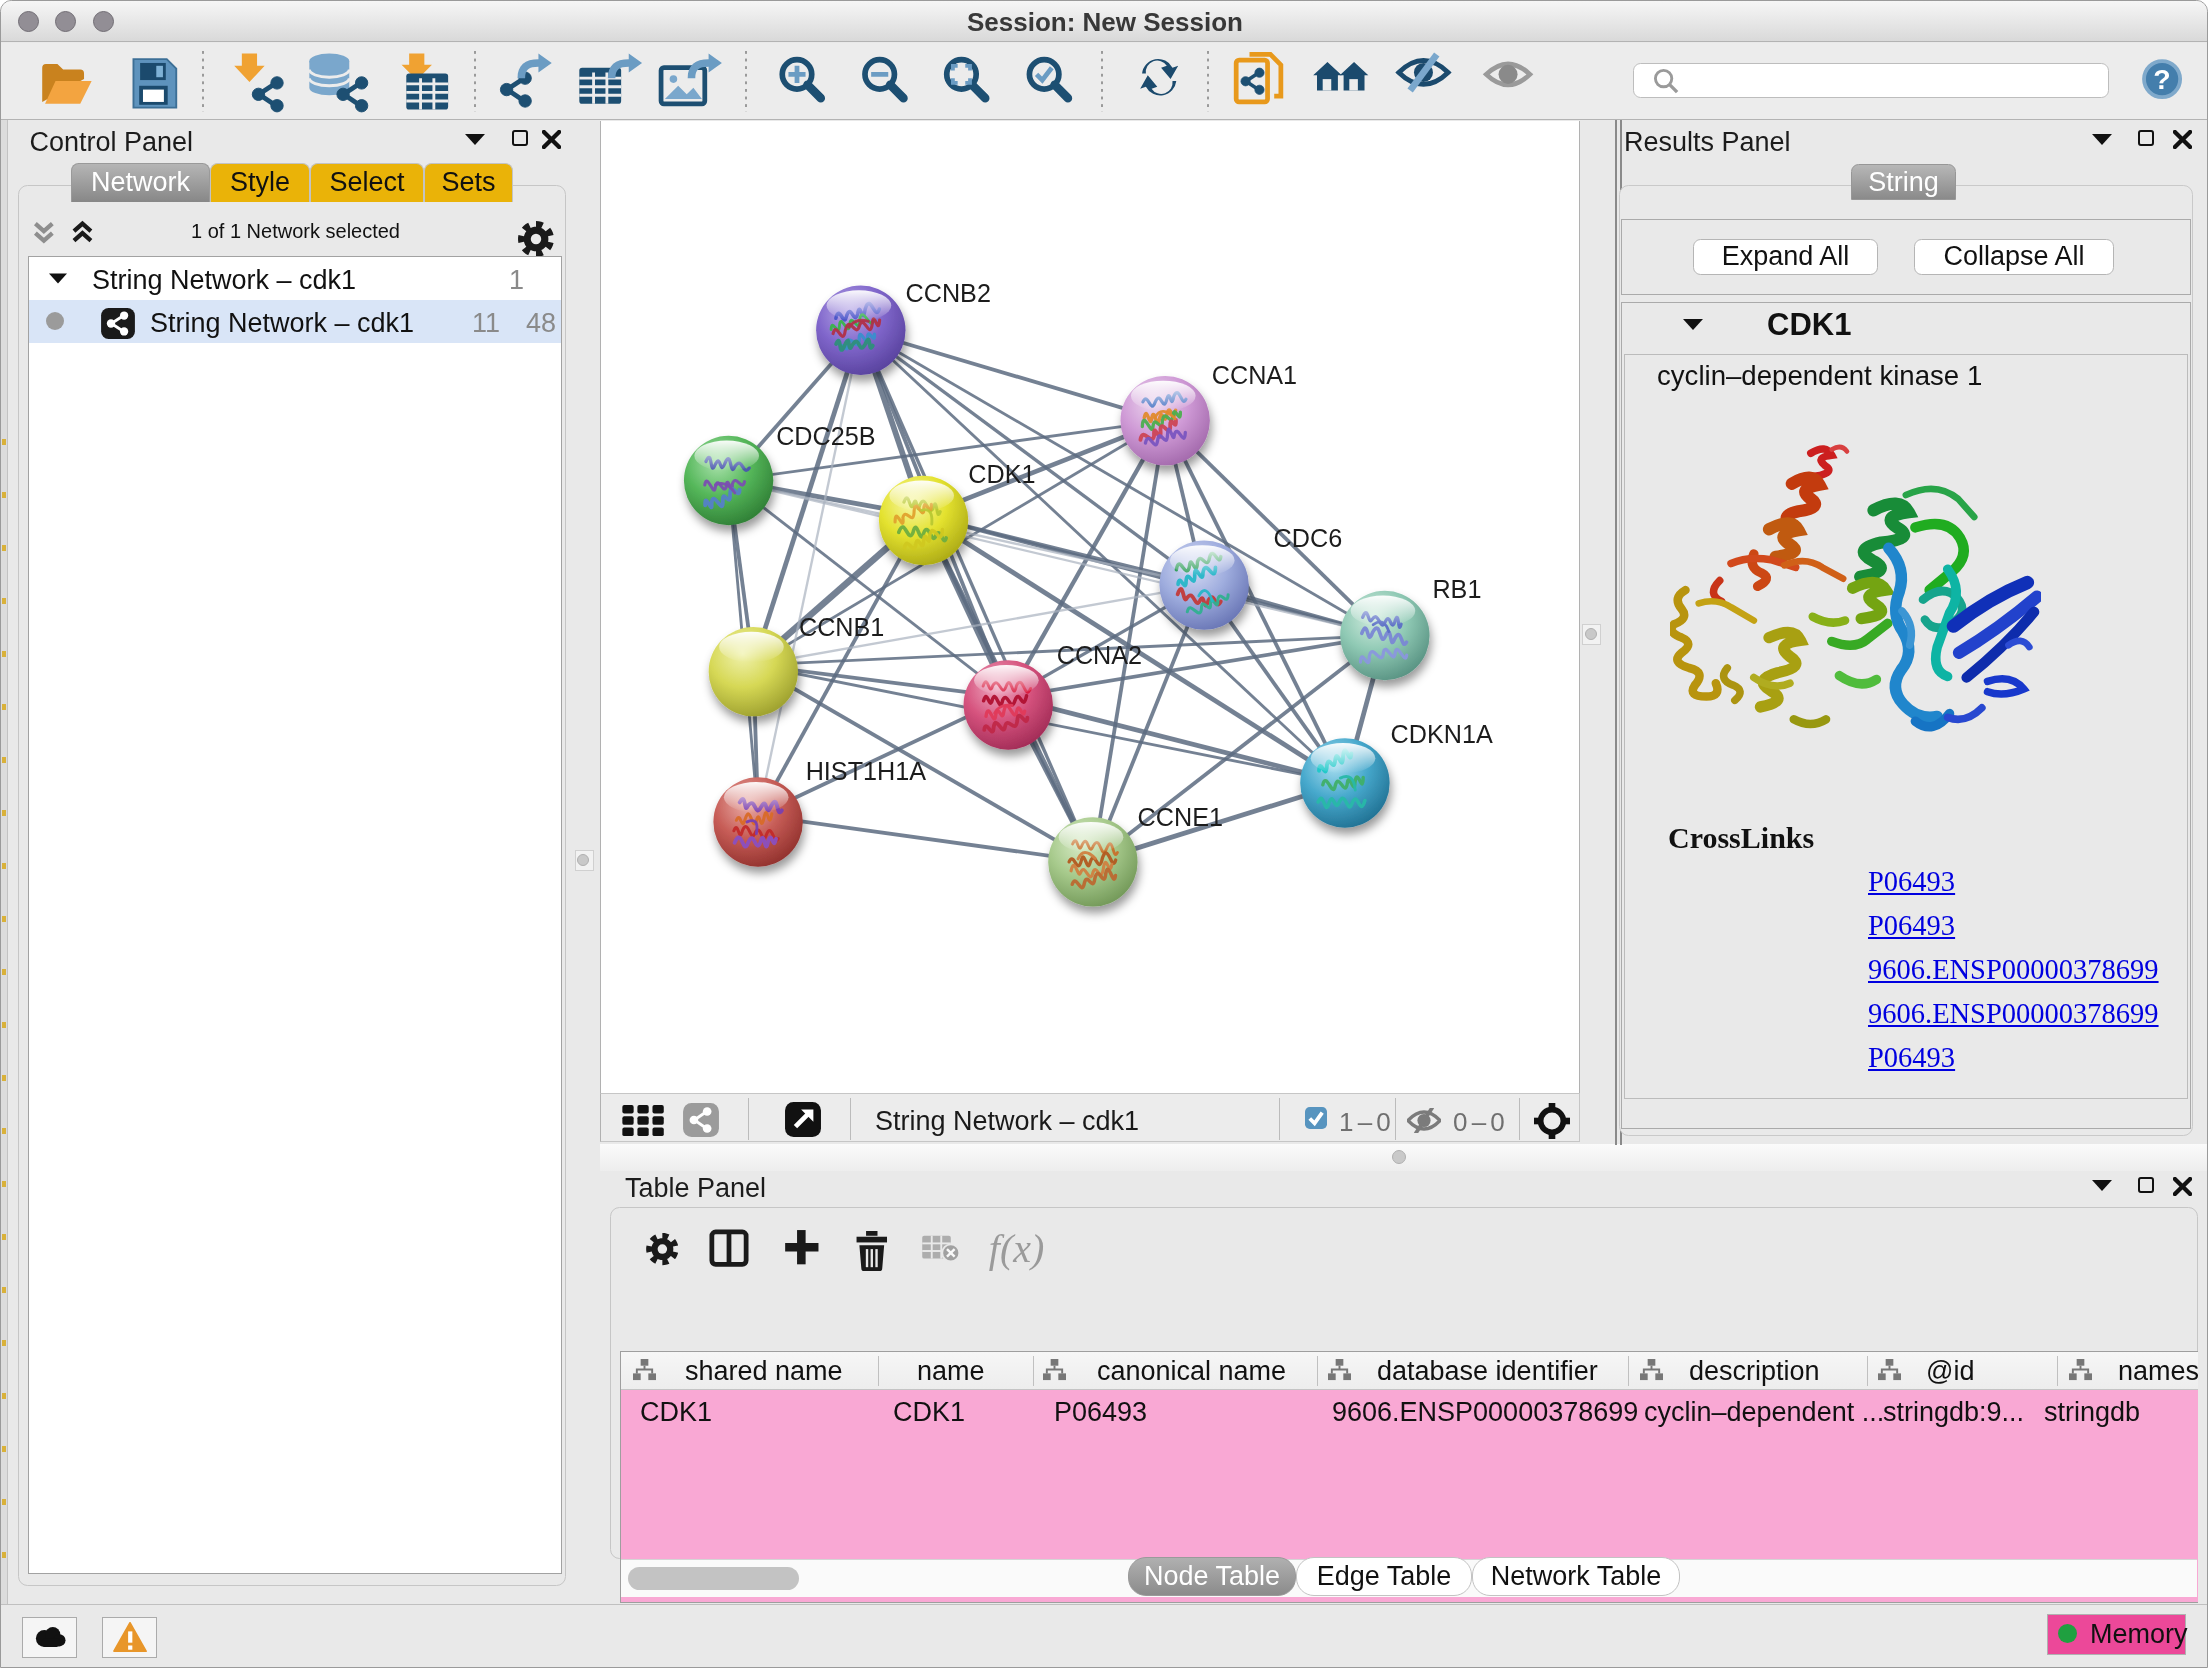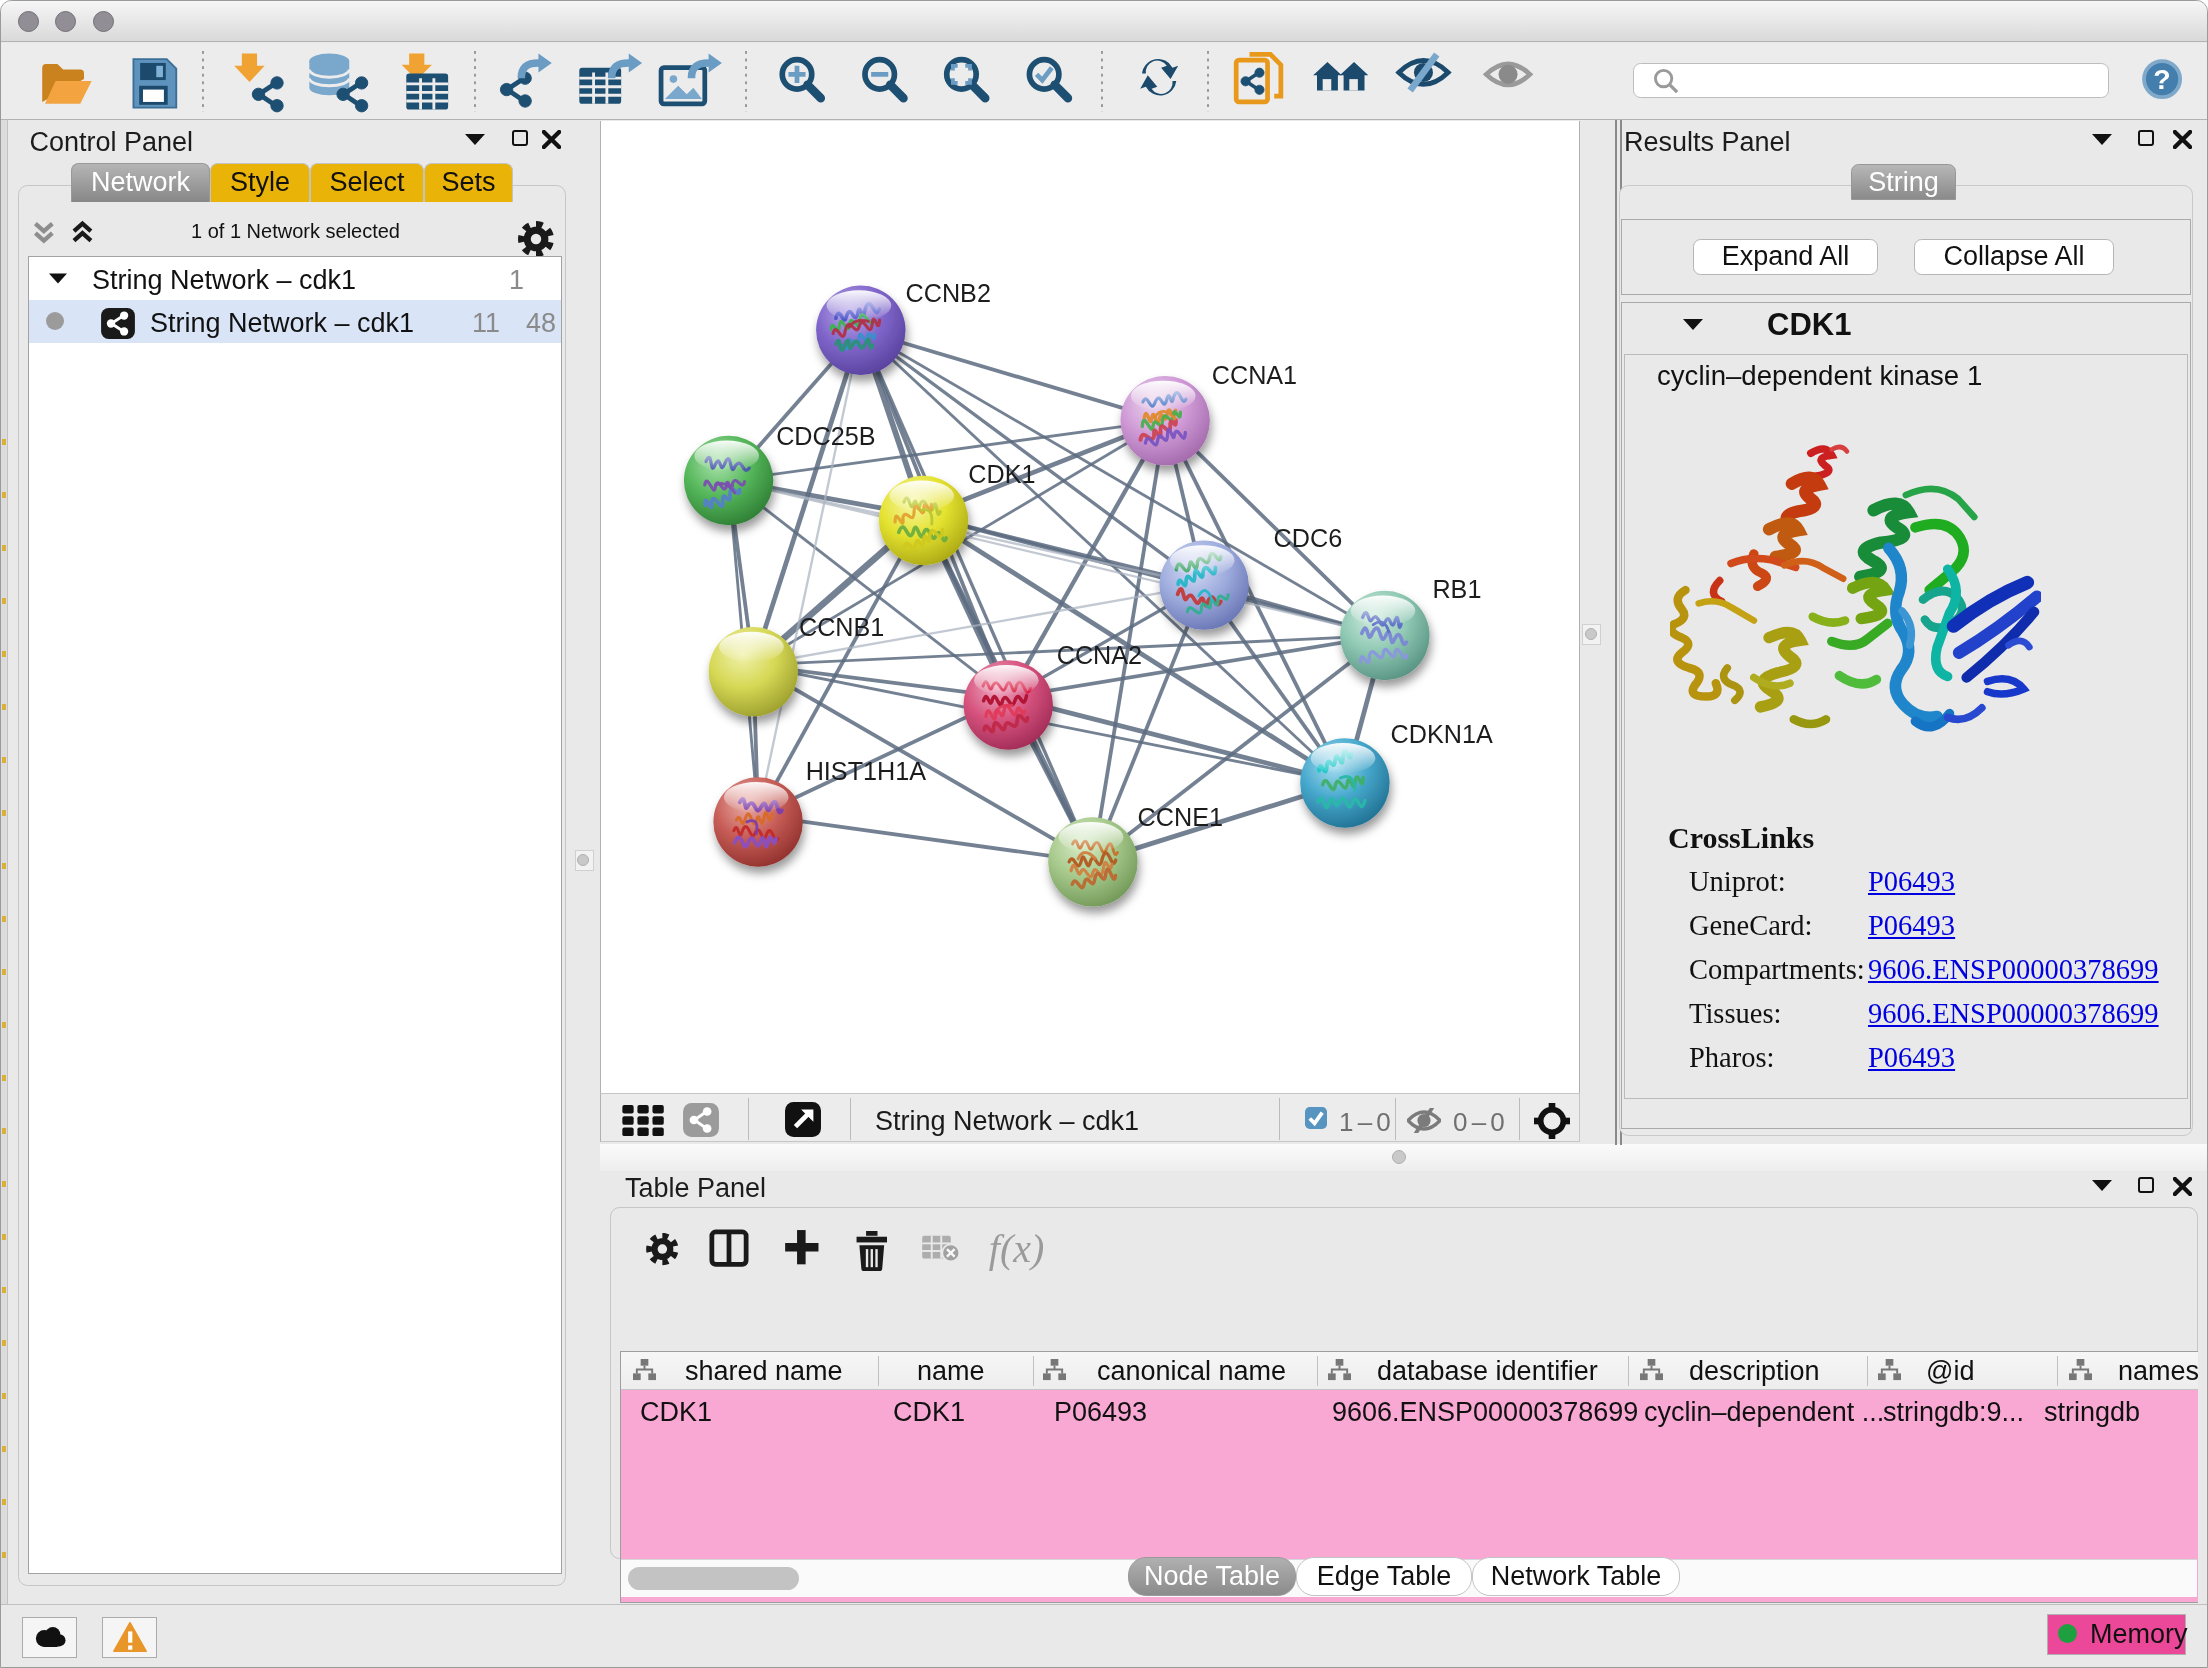--- a/index.html
+++ b/index.html
@@ -71,20 +71,21 @@
 a.lnk { color:#0000e0; text-decoration:underline; }
 </style>
 </head>
 <body>
 <div id="win">
 
   <div id="titlebar">
     <div class="tl" style="left:17px;"></div>
     <div class="tl" style="left:54px;"></div>
     <div class="tl" style="left:92px;"></div>
+    <div id="title">Session: New Session</div>
   </div>
 
   <div id="toolbar">
     <svg id="tb-icons" style="position:absolute;left:0;top:0;" width="2208" height="77" viewBox="0 44 2322 81">
       <defs>
         <g id="share">
           <line x1="25" y1="7" x2="7" y2="19" stroke-width="5"></line>
           <line x1="7" y1="19" x2="25" y2="31" stroke-width="5"></line>
           <circle cx="26" cy="7" r="6.5"></circle>
             <circle cx="6.5" cy="19" r="6.5"></circle>
@@ -666,23 +667,20 @@
 
       <path d="M298,196 q38,-30 78,-46" stroke="#1030b8" stroke-width="14"></path>
       <path d="M304,224 q42,-25 82,-59" stroke="#2242cc" stroke-width="13"></path>
       <path d="M312,250 q40,-32 71,-69" stroke="#0e2cac" stroke-width="11"></path>
       <path d="M334,254 q25,-8 38,8 q-21,9 -38,3" stroke="#1838cc" stroke-width="8"></path>
       <path d="M328,282 q-17,17 -36,10" stroke="#2848d0" stroke-width="8"></path>
       <path d="M356,216 q14,-10 22,2" stroke="#2c4cd4" stroke-width="7"></path>
     </g>
   </svg>
   <div style="position:absolute;left:1667px;top:820px;font-family:'Liberation Serif',serif;font-size:30px;font-weight:bold;color:#111;">CrossLinks</div>
-  <div style="position:absolute;left:1688px;top:859px;font-family:'Liberation Serif',serif;font-size:28.5px;color:#111;line-height:44px;">
-    Uniprot:<br>GeneCard:<br>Compartments:<br>Tissues:<br>Pharos:
-  </div>
   <div style="position:absolute;left:1867px;top:859px;font-family:'Liberation Serif',serif;font-size:28.5px;line-height:44px;">
     <a class="lnk">P06493</a><br><a class="lnk">P06493</a><br><a class="lnk">9606.ENSP00000378699</a><br><a class="lnk">9606.ENSP00000378699</a><br><a class="lnk">P06493</a>
   </div>
 
   <div class="panel-title" style="position:absolute;left:624px;top:1172px;">Table Panel</div>
   <div class="tri-dn" style="position:absolute;left:2091px;top:1179px;"></div>
   <div class="winbtn-sq" style="position:absolute;left:2137px;top:1176px;"></div>
   <svg class="abs" style="left:2172px;top:1176px;" width="19" height="19" viewBox="0 0 20 20">
       <g stroke="#111" stroke-width="4.5" stroke-linecap="round">
         <line x1="2" y1="2" x2="18" y2="18"></line>

